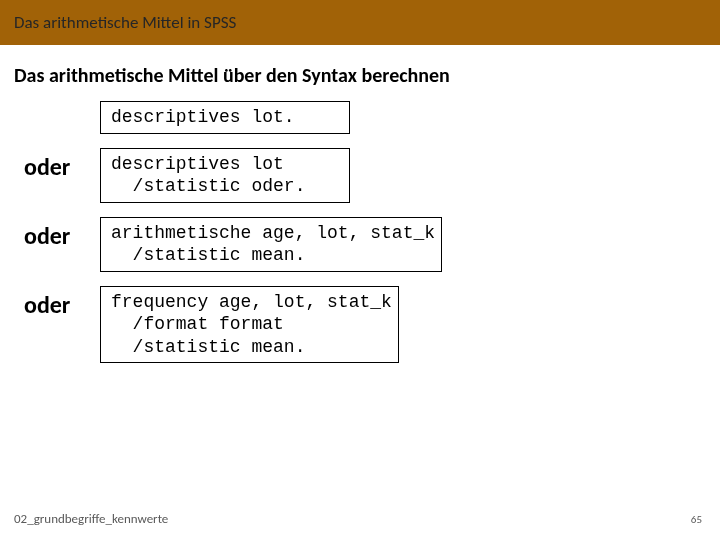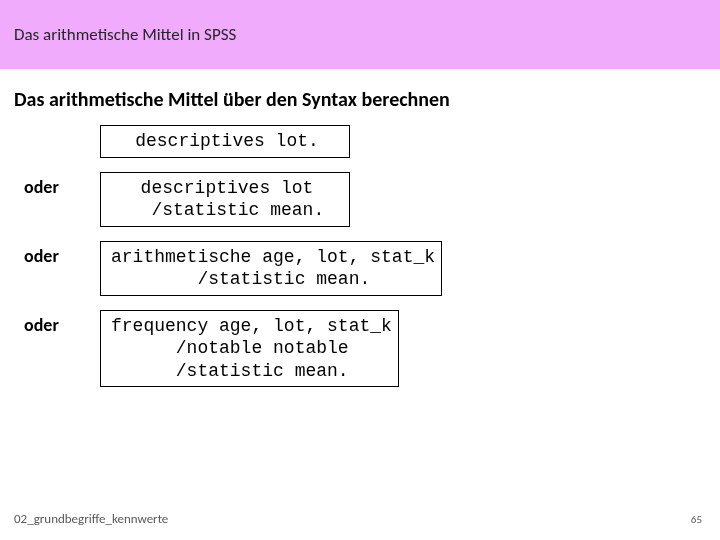--- a/index.html
+++ b/index.html
@@ -5,58 +5,57 @@
   * { box-sizing: border-box; margin: 0; padding: 0; }
   body {
     width: 720px;
     height: 540px;
     background: #fff;
     font-family: Calibri, Arial, sans-serif;
     position: relative;
     overflow: hidden;
   }
   .header-bar {
-    background: #f0abfc;
-    padding: 24px 14px;
+    background: #a16207;
+    padding: 12px 14px;
     font-size: 17px;
     color: #262626;
   }
   .subtitle {
     padding: 18px 14px 14px 14px;
     font-size: 20px;
     font-weight: bold;
     color: #000;
   }
   .content {
     padding: 0 20px 0 20px;
   }
   .row {
     display: flex;
     align-items: flex-start;
     margin-bottom: 14px;
   }
   .label-col {
     width: 80px;
     flex: 0 0 80px;
-    font-size: 18px;
+    font-size: 24px;
     font-weight: bold;
     color: #000;
     padding-top: 4px;
     padding-left: 4px;
   }
   .code-box {
     border: 1px solid #000;
     padding: 4px 6px 4px 10px;
     font-family: "Courier New", monospace;
     font-size: 18px;
     white-space: pre;
     line-height: 1.25;
     display: inline-block;
     min-width: 250px;
-    text-align: center;
   }
   .first-row { margin-left: 80px; }
   .footer-left {
     position: absolute;
     left: 14px;
     bottom: 14px;
     font-size: 13px;
     color: #595959;
   }
   .footer-right {
@@ -78,32 +77,32 @@
 
 <div class="content">
 
   <div class="row first-row">
     <div class="code-box">descriptives lot.</div>
   </div>
 
   <div class="row">
     <div class="label-col">oder</div>
     <div class="code-box">descriptives lot
-  /statistic mean.</div>
+  /statistic oder.</div>
   </div>
 
   <div class="row">
     <div class="label-col">oder</div>
     <div class="code-box">arithmetische age, lot, stat_k
   /statistic mean.</div>
   </div>
 
   <div class="row">
     <div class="label-col">oder</div>
     <div class="code-box">frequency age, lot, stat_k
-  /notable notable
+  /format format
   /statistic mean.</div>
   </div>
 
 </div>
 
 <div class="footer-left">02_grundbegriffe_kennwerte</div>
 <div class="footer-right">65</div>
 
 </body></html>

